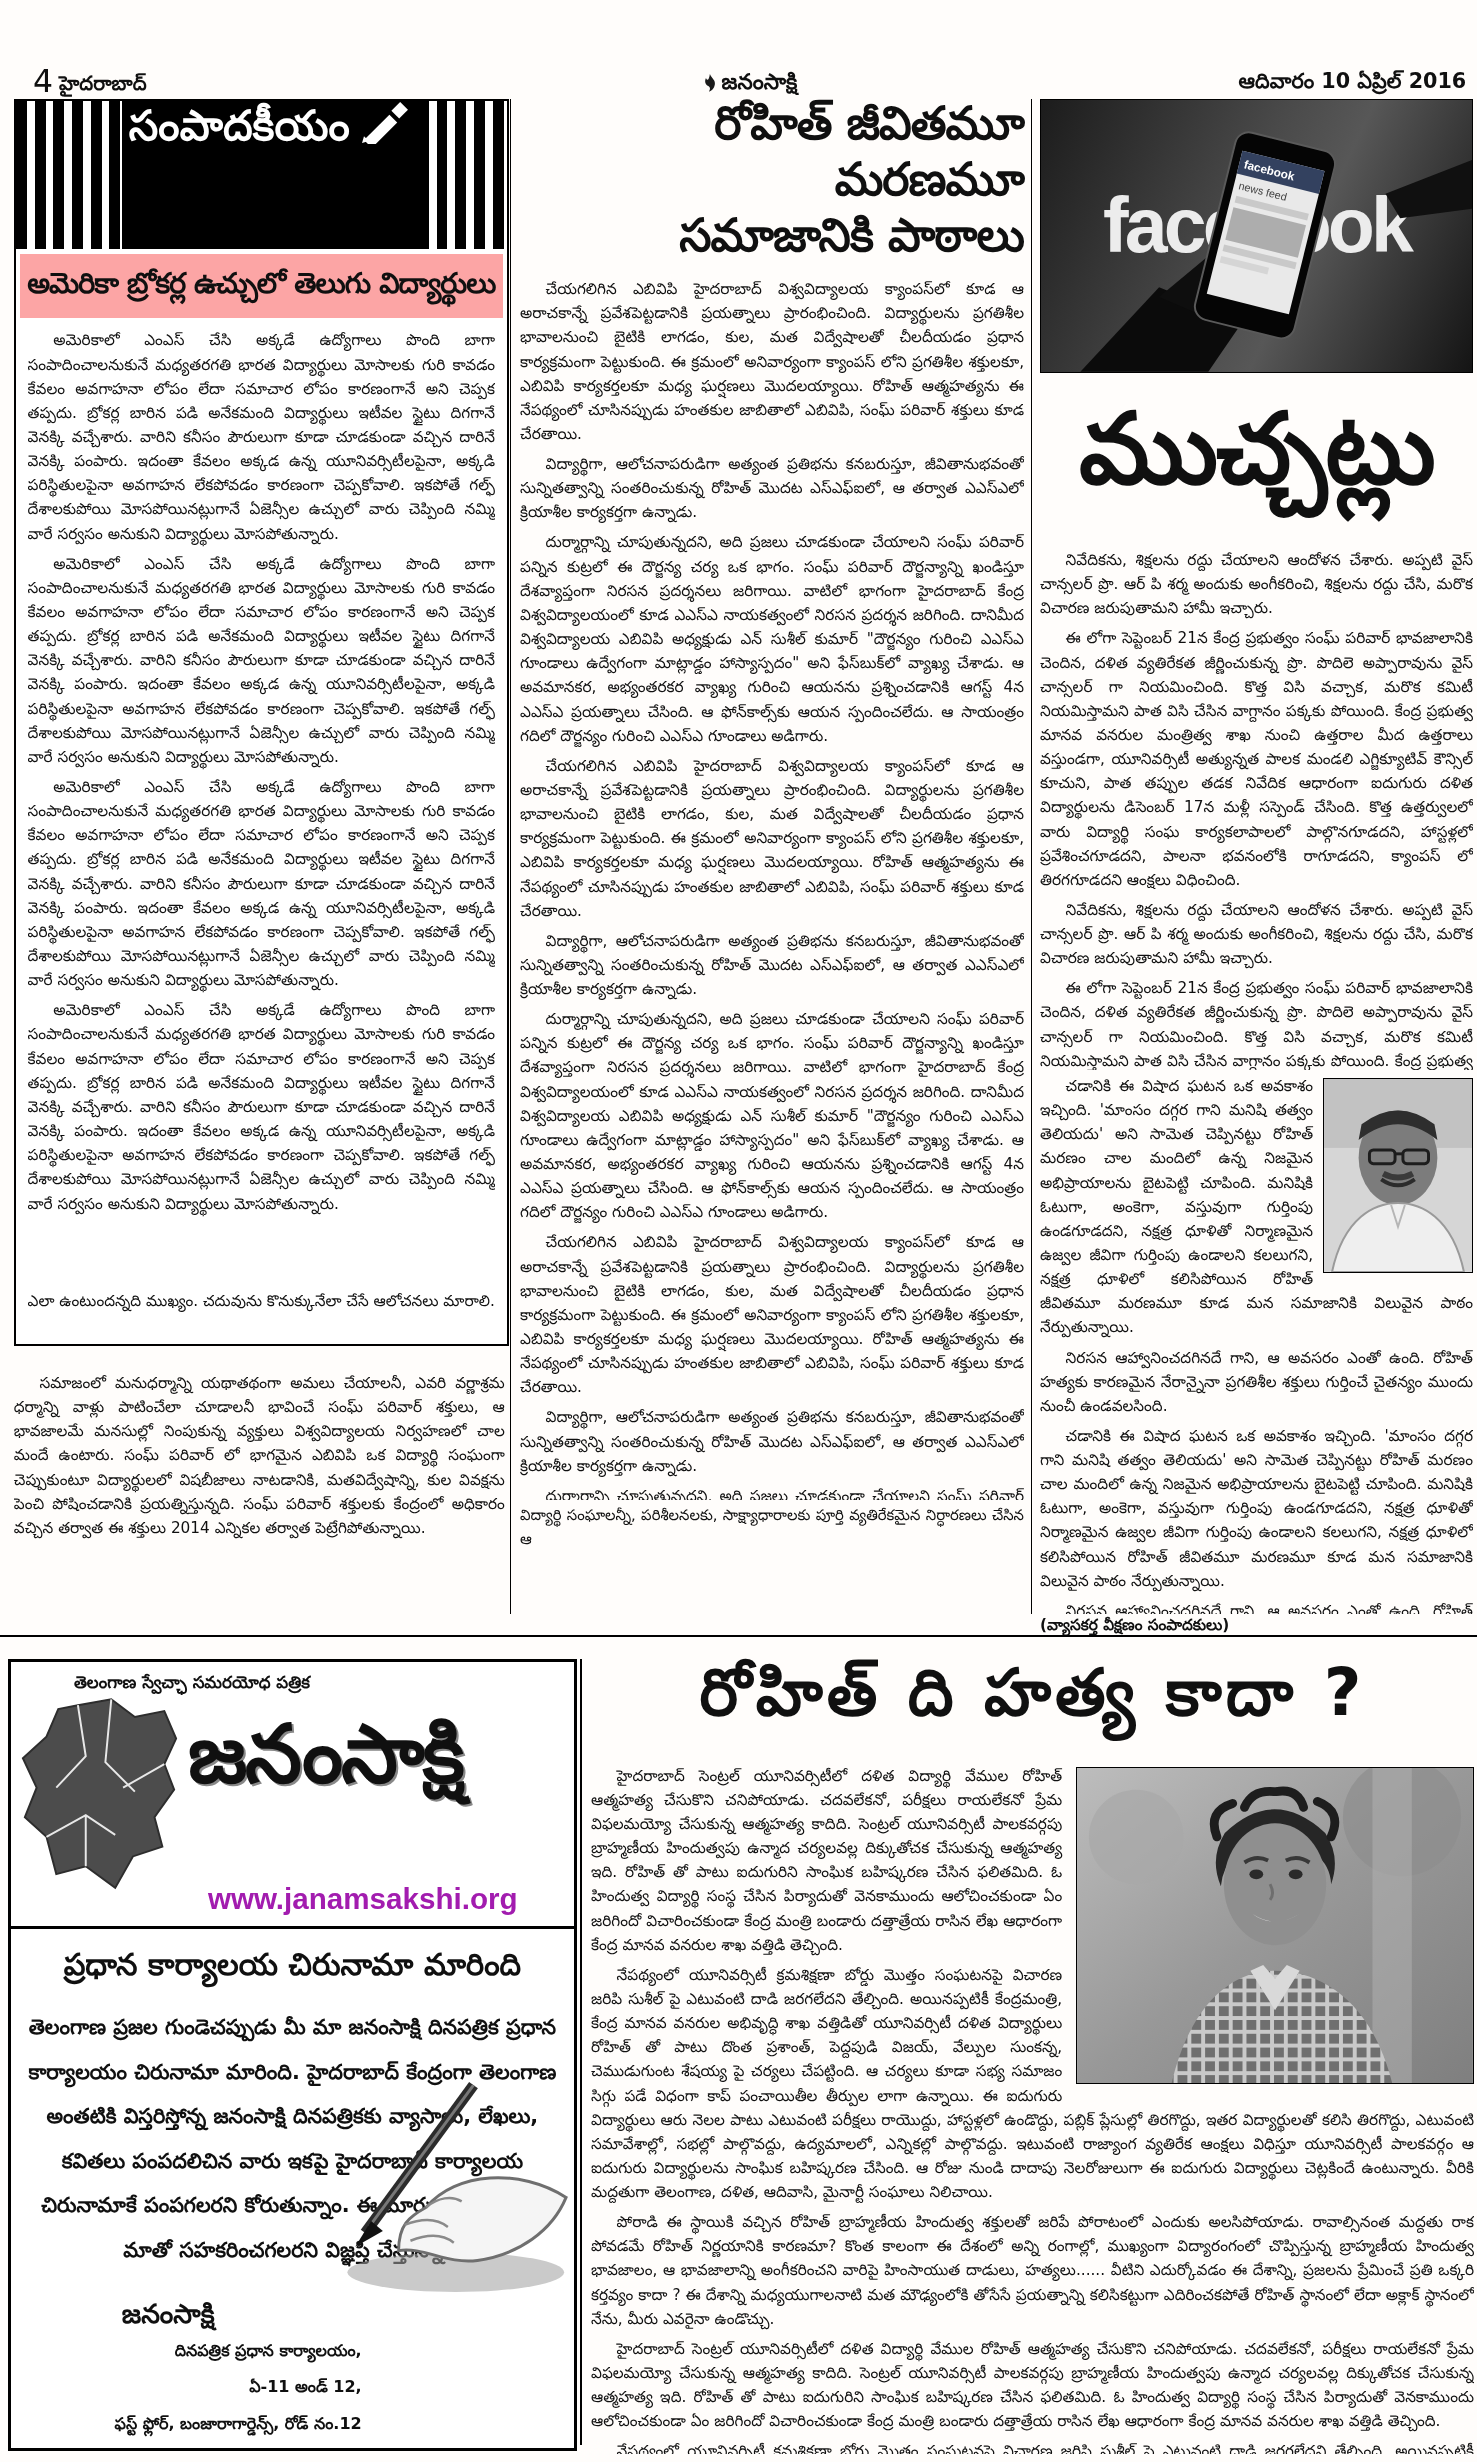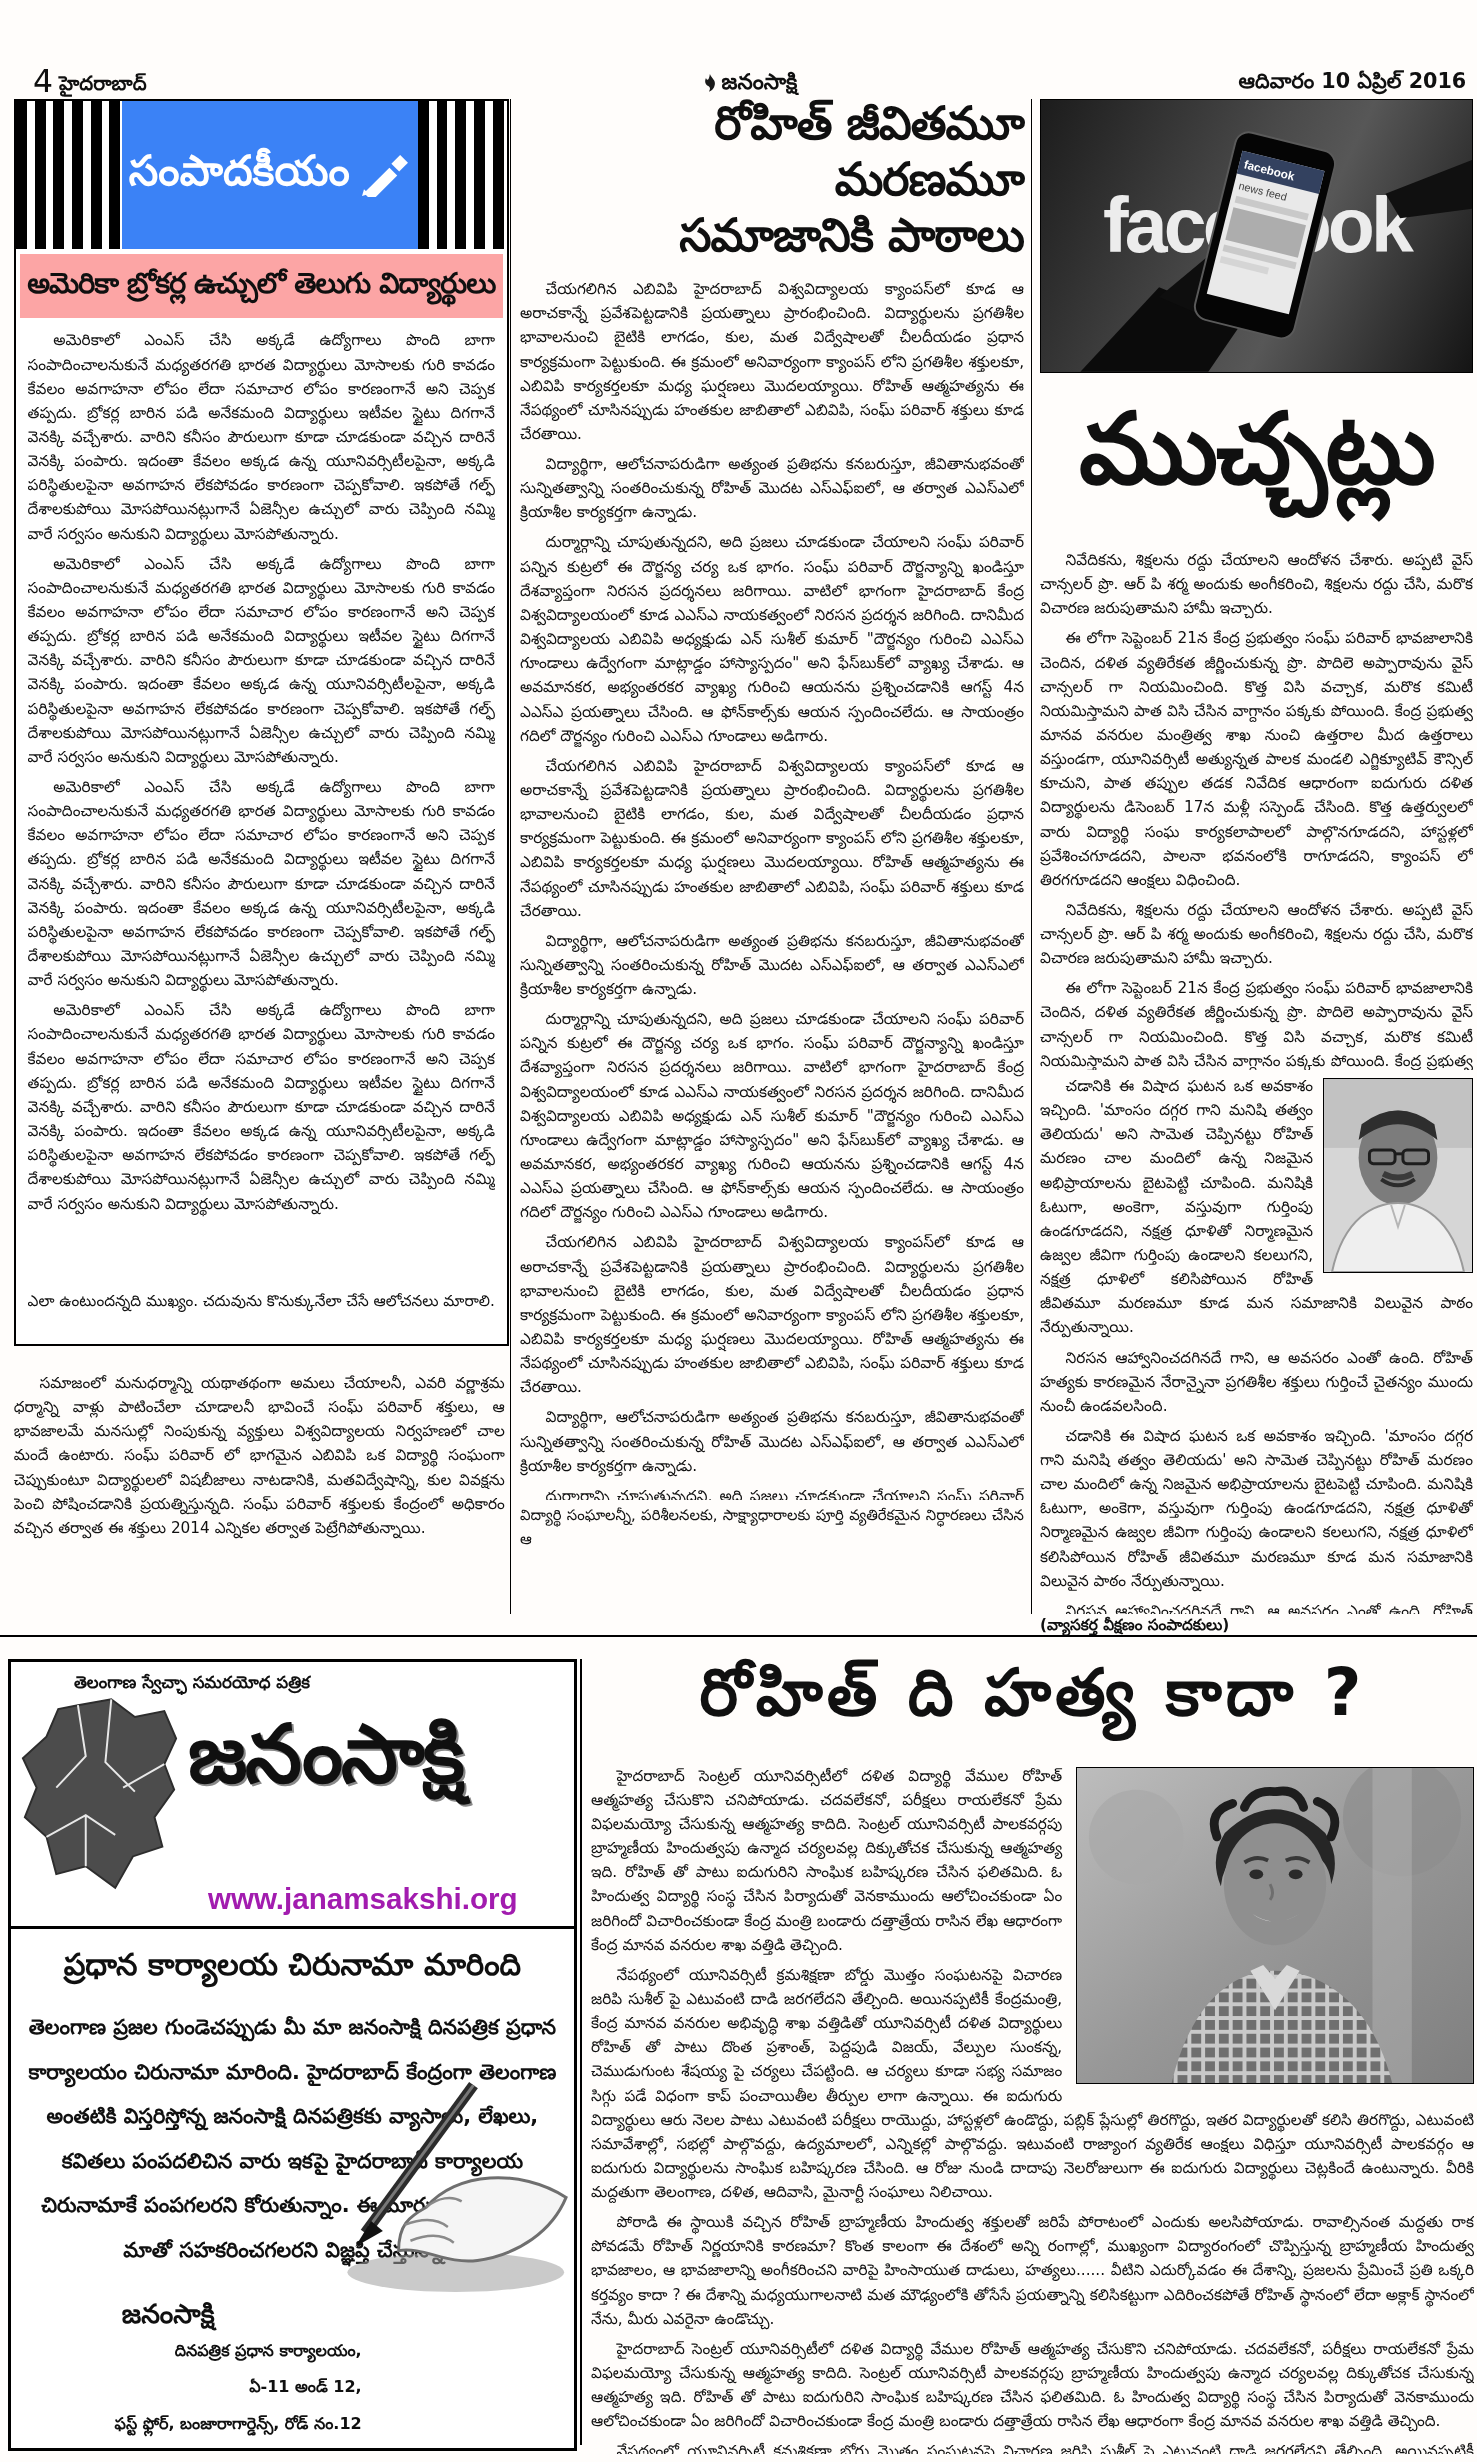--- a/index.html
+++ b/index.html
@@ -15,21 +15,21 @@
   .hdr-left .pageno{font-size:31.5px;font-weight:400;margin-right:5.9px;vertical-align:-2px;}
   .hdr-center{position:absolute;left:0;right:0;top:5.9px;text-align:center;font-weight:800;font-size:21.7px;}
   .hdr-right{position:absolute;right:0;top:5.9px;font-weight:800;font-size:20.7px;}
 
   
   .edit-box{left:13.8px;top:99px;width:491px;height:1243px;border:2px solid #000;background:#fff;}
   .edit-banner{display:flex;height:148px;background:#fff;}
   .stripes{background:repeating-linear-gradient(90deg,#000 0 10.8px,#fff 10.8px 18.7px);}
   .stripes.l{flex:0 0 106px;}
   .stripes.r{flex:1 1 auto;}
-  .edit-banner-center{flex:0 0 296px;background:#3b82f6;color:#fff;display:flex;align-items:center;
+  .edit-banner-center{flex:0 0 296px;background:#000000;color:#fff;display:flex;
       justify-content:center;gap:9.9px;font-size:42px;font-weight:800;}
   .edit-subhead{margin:4.9px 3.9px 0 3.9px;background:#fca5a5;padding:11.8px 3.9px;text-align:center;
       font-size:28.6px;font-weight:800;letter-spacing:-1px;}
   .edit-body{position:relative;margin:9.9px 11.8px 0 11.8px;height:985px;}
   .closing-line{position:absolute;left:0;right:0;bottom:0;background:#fff;padding-top:3px;}
 
   .left-overflow{left:13.8px;top:1371px;width:491px;height:242px;}
 
   
   .vrule{width:0;border-left:1.5px solid #000;}

